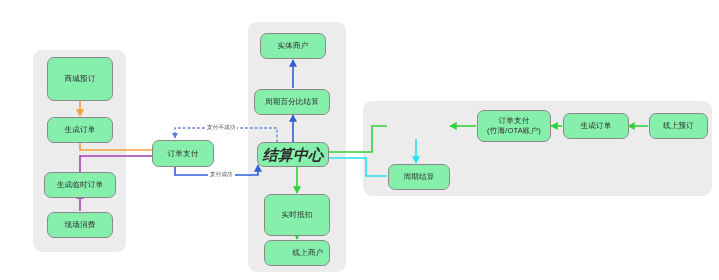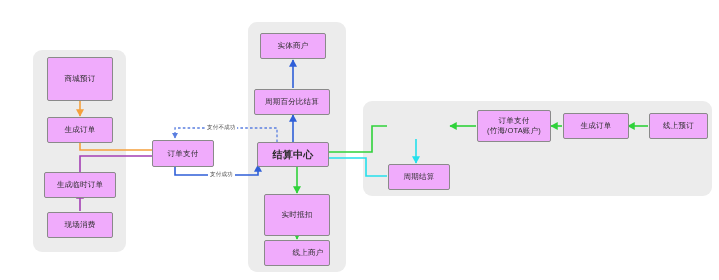--- a/index.html
+++ b/index.html
@@ -27,38 +27,39 @@
     position: absolute;
     left: 0;
     top: 0;
     width: 719px;
     height: 280px;
     z-index: 2;
     overflow: visible;
   }
   .node {
     position: absolute;
-    background: #f0abfc;
+    background: #86efac;
     border: 1px solid #8a8a8a;
-    border-radius: 2px;
+    border-radius: 7px;
     box-sizing: border-box;
     display: flex;
     align-items: center;
     justify-content: center;
     text-align: center;
     color: #2b2b2b;
     font-size: 7.5px;
     line-height: 1.32;
     letter-spacing: 0.2px;
     z-index: 3;
     padding: 1px 2px;
   }
   .node.big {
-    font-size: 10px;
+    font-size: 15px;
     font-weight: bold;
+    font-style: italic;
   }
   .node .sub {
     display: block;
   }
   .edge-label {
     position: absolute;
     font-size: 5.6px;
     color: #4a4a4a;
     background: #ffffff;
     padding: 0 2px;

